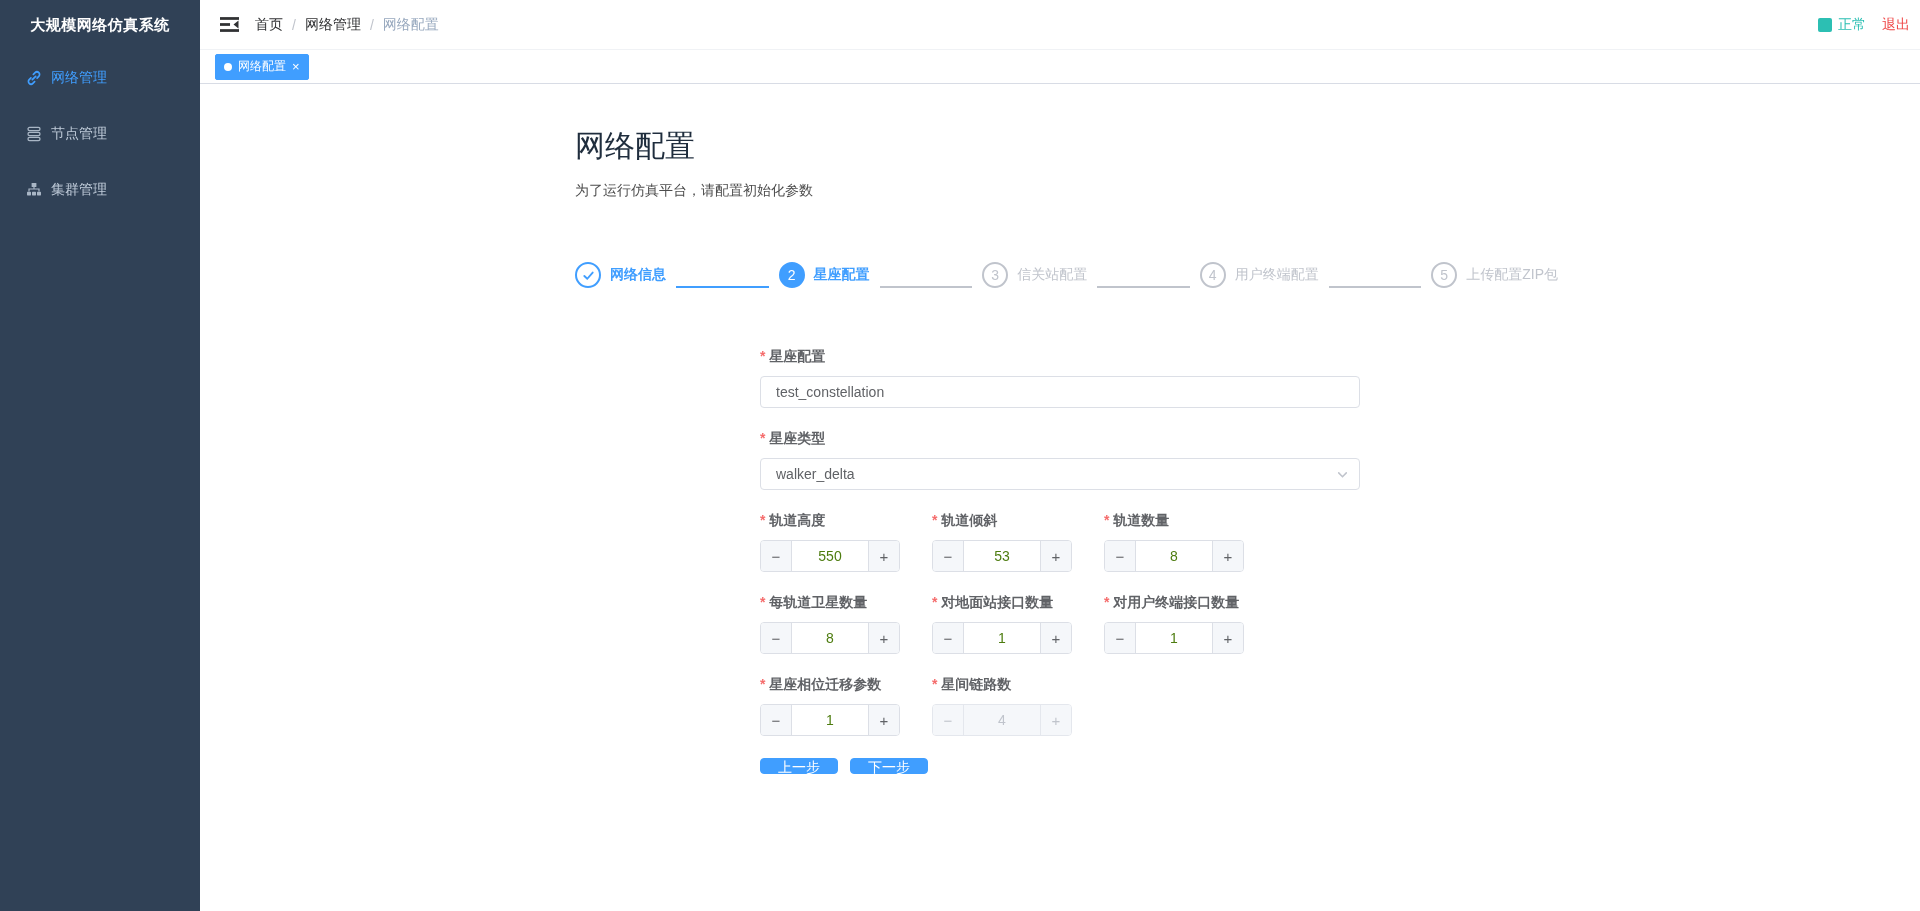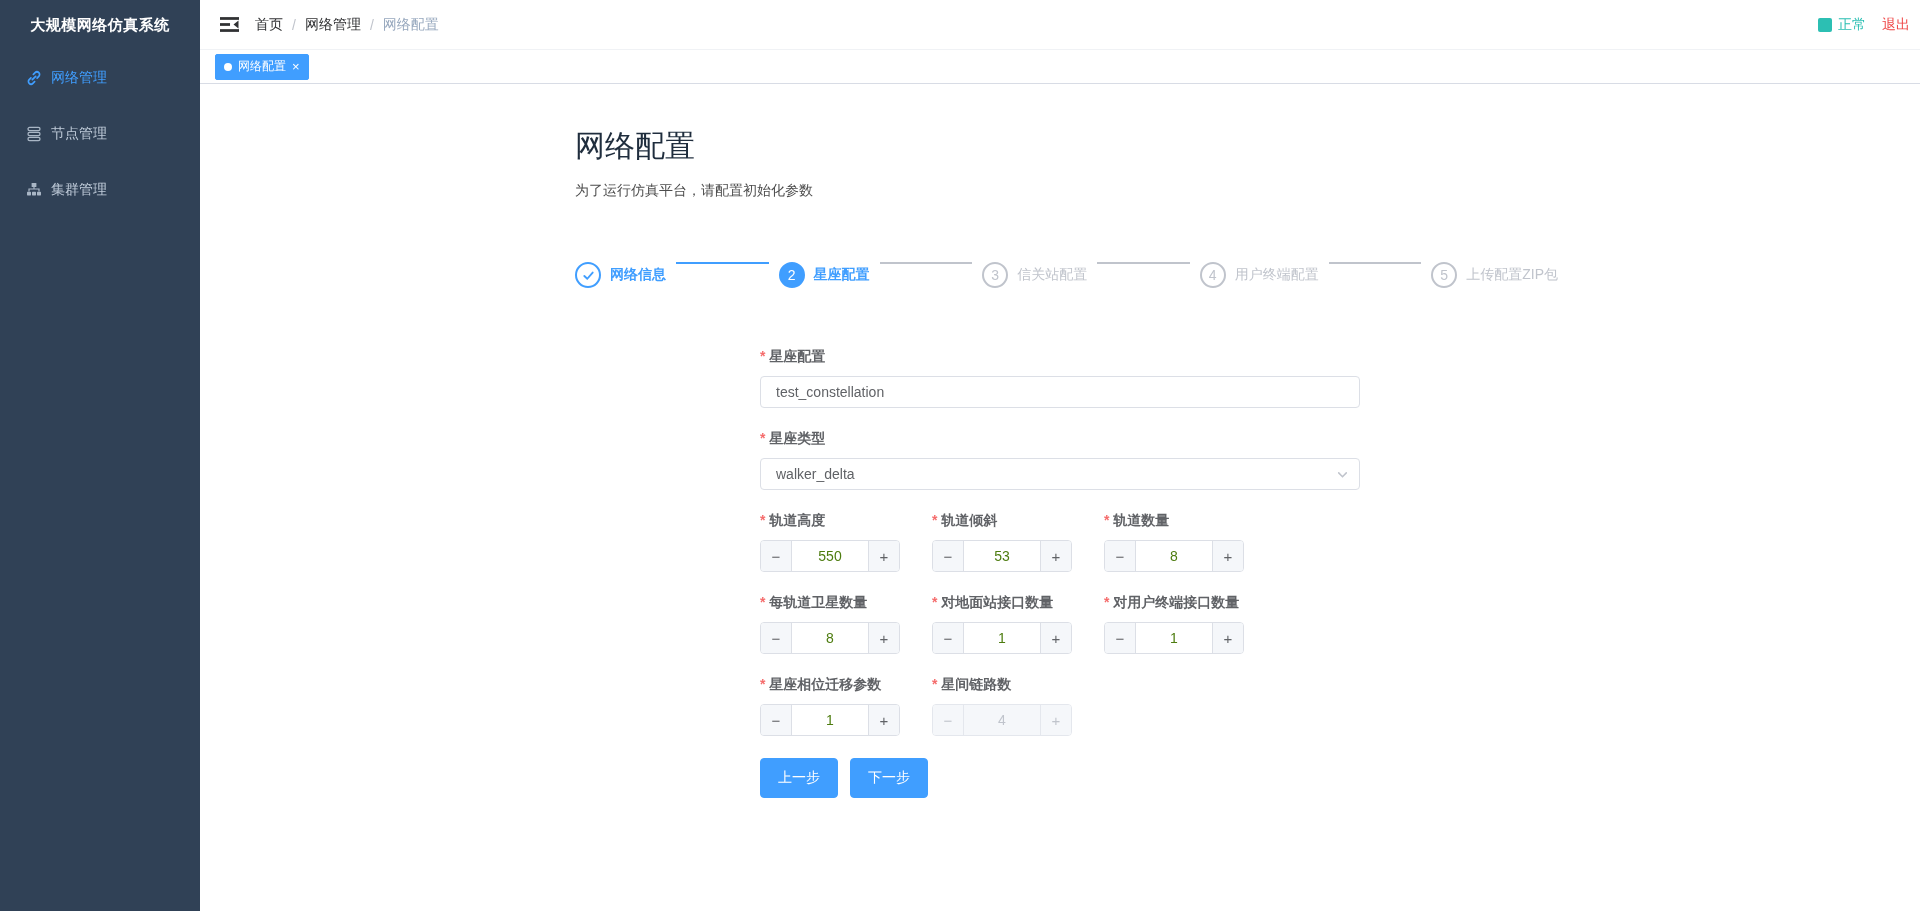--- a/index.html
+++ b/index.html
@@ -67,21 +67,21 @@
   
   .content { padding-top: 45px; }
   .page-title {
     margin-left: 375px; font-size: 30px; font-weight: 500; color: #1f2d3d; line-height: 1.1;
   }
   .page-subtitle { margin: 20px 0 0 375px; font-size: 14px; color: #4d4d4d; }
 
   
   .steps {
     margin: 62px 16px 0 375px; width: 983px;
-    display: flex; align-items: flex-start;
+    display: flex; align-items: flex-end;
   }
   .step { display: flex; align-items: center; white-space: nowrap; }
   .step-circle {
     width: 26px; height: 26px; border-radius: 50%;
     display: flex; align-items: center; justify-content: center;
     font-size: 14px;
   }
   .step.finished .step-circle { border: 2px solid #409EFF; color: #409EFF; }
   .step.active .step-circle { background: #409EFF; border: 2px solid #409EFF; color: #fff; }
   .step.waiting .step-circle { border: 2px solid #C0C4CC; color: #C0C4CC; }
@@ -126,21 +126,21 @@
     flex: 1; min-width: 0; border: none; outline: none; text-align: center;
     font-size: 14px; color: #4d7c0f; background: #fff;
     font-family: "Liberation Sans", "DejaVu Sans", sans-serif;
   }
   .stepper.disabled { border-color: #E4E7ED; }
   .stepper.disabled .stepper-btn { color: #C0C4CC; cursor: not-allowed; border-color: #E4E7ED; }
   .stepper.disabled .stepper-input { color: #C0C4CC; background: #F5F7FA; }
 
   .btn-row { display: flex; gap: 12px; margin-top: 0; }
   .btn {
-    height: 40px; padding: 0 17px; background: #409EFF; border: 1px solid #409EFF;
+    height: 16px; padding: 0 17px; background: #409EFF; border: 1px solid #409EFF;
     color: #fff; font-size: 14px; border-radius: 4px; cursor: pointer;
     font-family: "Liberation Sans", "DejaVu Sans", sans-serif;
   }
 </style>
 </head>
 <body>
 
 <aside class="sidebar">
   <div class="logo">大规模网络仿真系统</div>
   <nav class="menu">

